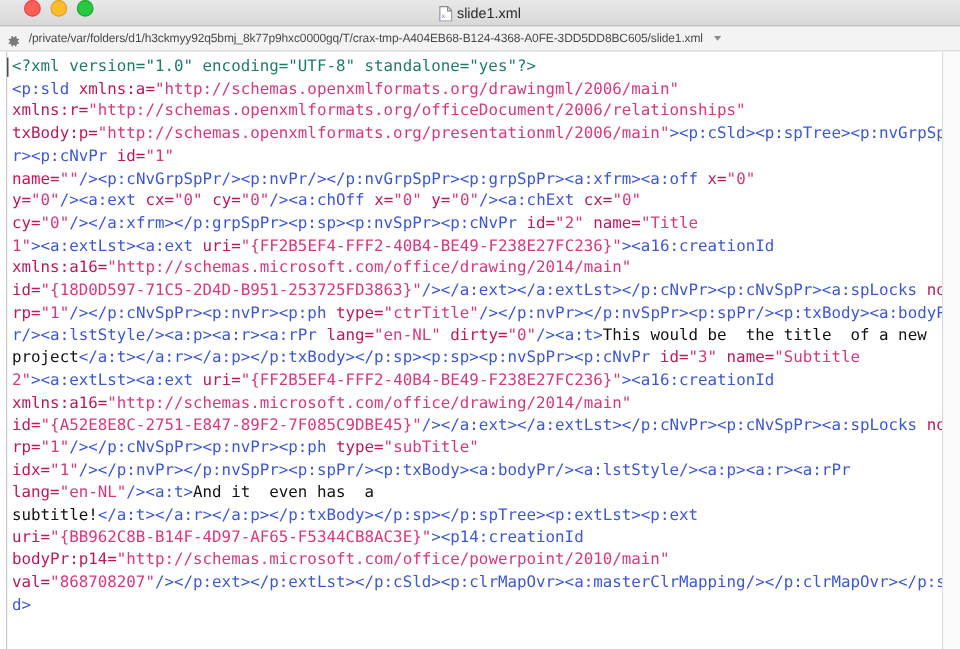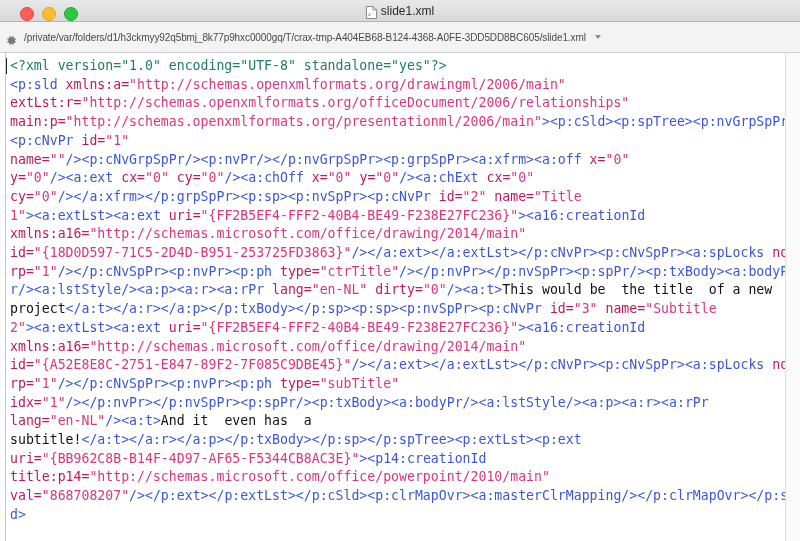--- a/index.html
+++ b/index.html
@@ -23,21 +23,21 @@
   }
 
   
   #titlebar {
     height: 22px;
     min-height: 22px;
     background: linear-gradient(to bottom, #e8e8e8 0%, #d8d8d8 100%);
     border-bottom: 1px solid #b4b4b4;
     position: relative;
     display: flex;
-    align-items: flex-end;
+    align-items: flex-start;
     box-sizing: border-box;
     padding-left: 12px;
   }
 
   #traffic-lights {
     display: flex;
     align-items: center;
     gap: 8px;
     padding-left: 8px;
   }
@@ -74,21 +74,21 @@
 
   #window-title {
     font-size: 12px;
     color: #2b2b2b;
     font-family: "Liberation Sans", sans-serif;
     line-height: 13px;
   }
 
   
   #pathbar {
-    height: 31px;
+    height: 21px;
     min-height: 19px;
     background: #f3f3f3;
     border-bottom: 1px solid #cfcfcf;
     display: flex;
     align-items: center;
     padding: 0 6px;
     box-sizing: border-box;
     gap: 7px;
     overflow: hidden;
   }
@@ -206,35 +206,35 @@
       </svg>
     </span>
     <span id="path-text">/private/var/folders/d1/h3ckmyy92q5bmj_8k77p9hxc0000gq/T/crax-tmp-A404EB68-B124-4368-A0FE-3DD5DD8BC605/slide1.xml</span>
     <span id="path-chevron"></span>
   </div>
 
   <div id="content-wrap">
     <div id="gutter"></div>
     <div id="code"><span class="pi">&lt;?xml version="1.0" encoding="UTF-8" standalone="yes"?&gt;
 </span><span class="tag">&lt;p:sld </span><span class="attr">xmlns:a=</span><span class="val">"http://schemas.openxmlformats.org/drawingml/2006/main"
-</span><span class="attr">extLst:r=</span><span class="val">"http://schemas.openxmlformats.org/officeDocument/2006/relationships"
-</span><span class="attr">main:p=</span><span class="val">"http://schemas.openxmlformats.org/presentationml/2006/main"</span><span class="tag">&gt;&lt;p:cSld&gt;&lt;p:spTree&gt;&lt;p:nvGrpSpPr&gt;&lt;p:cNvPr </span><span class="attr">id=</span><span class="val">"1"
+</span><span class="attr">xmlns:r=</span><span class="val">"http://schemas.openxmlformats.org/officeDocument/2006/relationships"
+</span><span class="attr">txBody:p=</span><span class="val">"http://schemas.openxmlformats.org/presentationml/2006/main"</span><span class="tag">&gt;&lt;p:cSld&gt;&lt;p:spTree&gt;&lt;p:nvGrpSpPr&gt;&lt;p:cNvPr </span><span class="attr">id=</span><span class="val">"1"
 </span><span class="attr">name=</span><span class="val">""</span><span class="tag">/&gt;&lt;p:cNvGrpSpPr/&gt;&lt;p:nvPr/&gt;&lt;/p:nvGrpSpPr&gt;&lt;p:grpSpPr&gt;&lt;a:xfrm&gt;&lt;a:off </span><span class="attr">x=</span><span class="val">"0"
 </span><span class="attr">y=</span><span class="val">"0"</span><span class="tag">/&gt;&lt;a:ext </span><span class="attr">cx=</span><span class="val">"0" </span><span class="attr">cy=</span><span class="val">"0"</span><span class="tag">/&gt;&lt;a:chOff </span><span class="attr">x=</span><span class="val">"0" </span><span class="attr">y=</span><span class="val">"0"</span><span class="tag">/&gt;&lt;a:chExt </span><span class="attr">cx=</span><span class="val">"0"
 </span><span class="attr">cy=</span><span class="val">"0"</span><span class="tag">/&gt;&lt;/a:xfrm&gt;&lt;/p:grpSpPr&gt;&lt;p:sp&gt;&lt;p:nvSpPr&gt;&lt;p:cNvPr </span><span class="attr">id=</span><span class="val">"2" </span><span class="attr">name=</span><span class="val">"Title
 1"</span><span class="tag">&gt;&lt;a:extLst&gt;&lt;a:ext </span><span class="attr">uri=</span><span class="val">"{FF2B5EF4-FFF2-40B4-BE49-F238E27FC236}"</span><span class="tag">&gt;&lt;a16:creationId
 </span><span class="attr">xmlns:a16=</span><span class="val">"http://schemas.microsoft.com/office/drawing/2014/main"
 </span><span class="attr">id=</span><span class="val">"{18D0D597-71C5-2D4D-B951-253725FD3863}"</span><span class="tag">/&gt;&lt;/a:ext&gt;&lt;/a:extLst&gt;&lt;/p:cNvPr&gt;&lt;p:cNvSpPr&gt;&lt;a:spLocks </span><span class="attr">noGrp=</span><span class="val">"1"</span><span class="tag">/&gt;&lt;/p:cNvSpPr&gt;&lt;p:nvPr&gt;&lt;p:ph </span><span class="attr">type=</span><span class="val">"ctrTitle"</span><span class="tag">/&gt;&lt;/p:nvPr&gt;&lt;/p:nvSpPr&gt;&lt;p:spPr/&gt;&lt;p:txBody&gt;&lt;a:bodyPr/&gt;&lt;a:lstStyle/&gt;&lt;a:p&gt;&lt;a:r&gt;&lt;a:rPr </span><span class="attr">lang=</span><span class="val">"en-NL" </span><span class="attr">dirty=</span><span class="val">"0"</span><span class="tag">/&gt;&lt;a:t&gt;</span><span class="txt">This would be  the title  of a new
 project</span><span class="tag">&lt;/a:t&gt;&lt;/a:r&gt;&lt;/a:p&gt;&lt;/p:txBody&gt;&lt;/p:sp&gt;&lt;p:sp&gt;&lt;p:nvSpPr&gt;&lt;p:cNvPr </span><span class="attr">id=</span><span class="val">"3" </span><span class="attr">name=</span><span class="val">"Subtitle
 2"</span><span class="tag">&gt;&lt;a:extLst&gt;&lt;a:ext </span><span class="attr">uri=</span><span class="val">"{FF2B5EF4-FFF2-40B4-BE49-F238E27FC236}"</span><span class="tag">&gt;&lt;a16:creationId
 </span><span class="attr">xmlns:a16=</span><span class="val">"http://schemas.microsoft.com/office/drawing/2014/main"
 </span><span class="attr">id=</span><span class="val">"{A52E8E8C-2751-E847-89F2-7F085C9DBE45}"</span><span class="tag">/&gt;&lt;/a:ext&gt;&lt;/a:extLst&gt;&lt;/p:cNvPr&gt;&lt;p:cNvSpPr&gt;&lt;a:spLocks </span><span class="attr">noGrp=</span><span class="val">"1"</span><span class="tag">/&gt;&lt;/p:cNvSpPr&gt;&lt;p:nvPr&gt;&lt;p:ph </span><span class="attr">type=</span><span class="val">"subTitle"
 </span><span class="attr">idx=</span><span class="val">"1"</span><span class="tag">/&gt;&lt;/p:nvPr&gt;&lt;/p:nvSpPr&gt;&lt;p:spPr/&gt;&lt;p:txBody&gt;&lt;a:bodyPr/&gt;&lt;a:lstStyle/&gt;&lt;a:p&gt;&lt;a:r&gt;&lt;a:rPr
 </span><span class="attr">lang=</span><span class="val">"en-NL"</span><span class="tag">/&gt;&lt;a:t&gt;</span><span class="txt">And it  even has  a
 subtitle!</span><span class="tag">&lt;/a:t&gt;&lt;/a:r&gt;&lt;/a:p&gt;&lt;/p:txBody&gt;&lt;/p:sp&gt;&lt;/p:spTree&gt;&lt;p:extLst&gt;&lt;p:ext
 </span><span class="attr">uri=</span><span class="val">"{BB962C8B-B14F-4D97-AF65-F5344CB8AC3E}"</span><span class="tag">&gt;&lt;p14:creationId
-</span><span class="attr">title:p14=</span><span class="val">"http://schemas.microsoft.com/office/powerpoint/2010/main"
+</span><span class="attr">bodyPr:p14=</span><span class="val">"http://schemas.microsoft.com/office/powerpoint/2010/main"
 </span><span class="attr">val=</span><span class="val">"868708207"</span><span class="tag">/&gt;&lt;/p:ext&gt;&lt;/p:extLst&gt;&lt;/p:cSld&gt;&lt;p:clrMapOvr&gt;&lt;a:masterClrMapping/&gt;&lt;/p:clrMapOvr&gt;&lt;/p:sld&gt;</span></div>
     <div id="caret"></div>
     <div id="scroll-edge"></div>
   </div>
 
 </div>
 
 </body></html>

